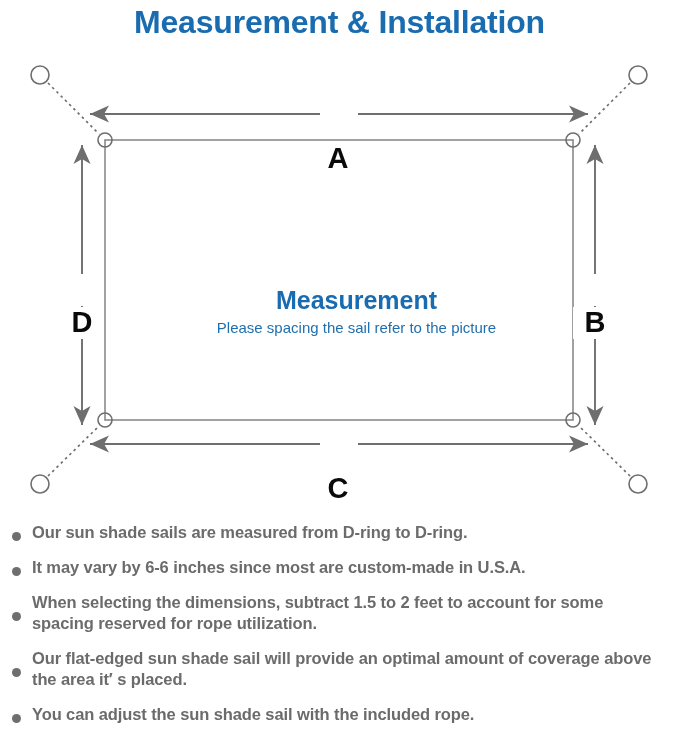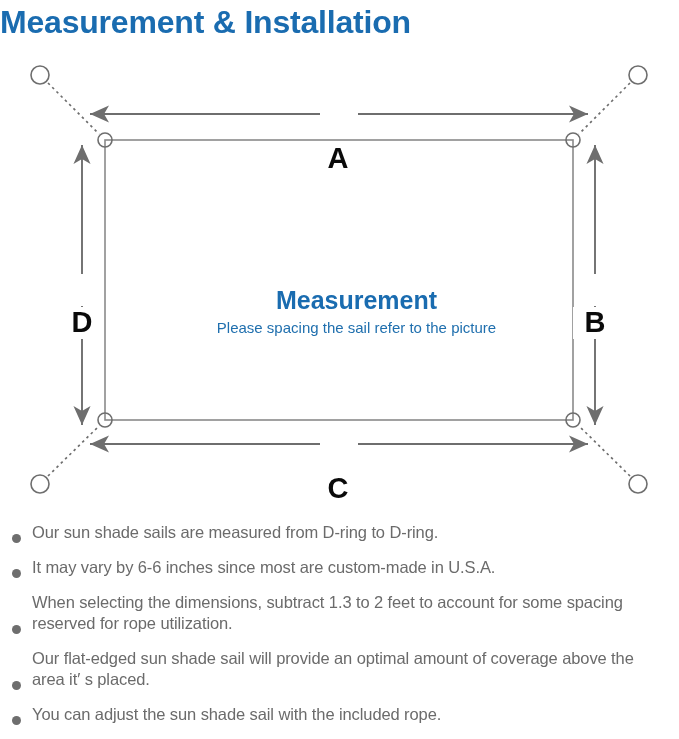--- a/index.html
+++ b/index.html
@@ -15,21 +15,21 @@
     overflow: hidden;
   }
 
   #page-title {
     position: absolute;
     left: 0;
     top: 0;
     width: 679px;
     height: 44px;
     line-height: 44px;
-    text-align: left;
+    text-align: center;
     color: #1a6cb0;
     font-size: 32px;
     font-weight: bold;
     letter-spacing: -0.2px;
     white-space: nowrap;
   }
 
   #diagram {
     position: absolute;
     left: 0;
@@ -74,23 +74,24 @@
   #dim-d { left: 60px; top: 263px; width: 44px; height: 32px; }
 
   #notes {
     position: absolute;
     left: 0;
     top: 522px;
     width: 679px;
   }
   .note-row {
     display: flex;
-    align-items: flex-end;
+    align-items: center;
     padding: 0 14px 0 12px;
     margin-bottom: 14px;
+    font-weight: bold;
   }
   .note-bullet {
     width: 9px;
     height: 9px;
     border-radius: 50%;
     background: #6e6e6e;
     flex: 0 0 auto;
     margin-top: 7px;
     margin-right: 11px;
   }
@@ -160,21 +161,21 @@
   <div class="note-row">
     <span class="note-bullet"></span>
     <span class="note-text">Our sun shade sails are measured from D-ring to D-ring.</span>
   </div>
   <div class="note-row">
     <span class="note-bullet"></span>
     <span class="note-text">It may vary by 6-6 inches since most are custom-made in U.S.A.</span>
   </div>
   <div class="note-row">
     <span class="note-bullet"></span>
-    <span class="note-text">When selecting the dimensions, subtract 1.3 to 2 feet to account for some spacing reserved for rope utilization.</span>
+    <span class="note-text">When selecting the dimensions, subtract 1.5 to 2 feet to account for some spacing reserved for rope utilization.</span>
   </div>
   <div class="note-row">
     <span class="note-bullet"></span>
     <span class="note-text">Our flat-edged sun shade sail will provide an optimal amount of coverage above the area it′ s placed.</span>
   </div>
   <div class="note-row">
     <span class="note-bullet"></span>
     <span class="note-text">You can adjust the sun shade sail with the included rope.</span>
   </div>
 </div>

